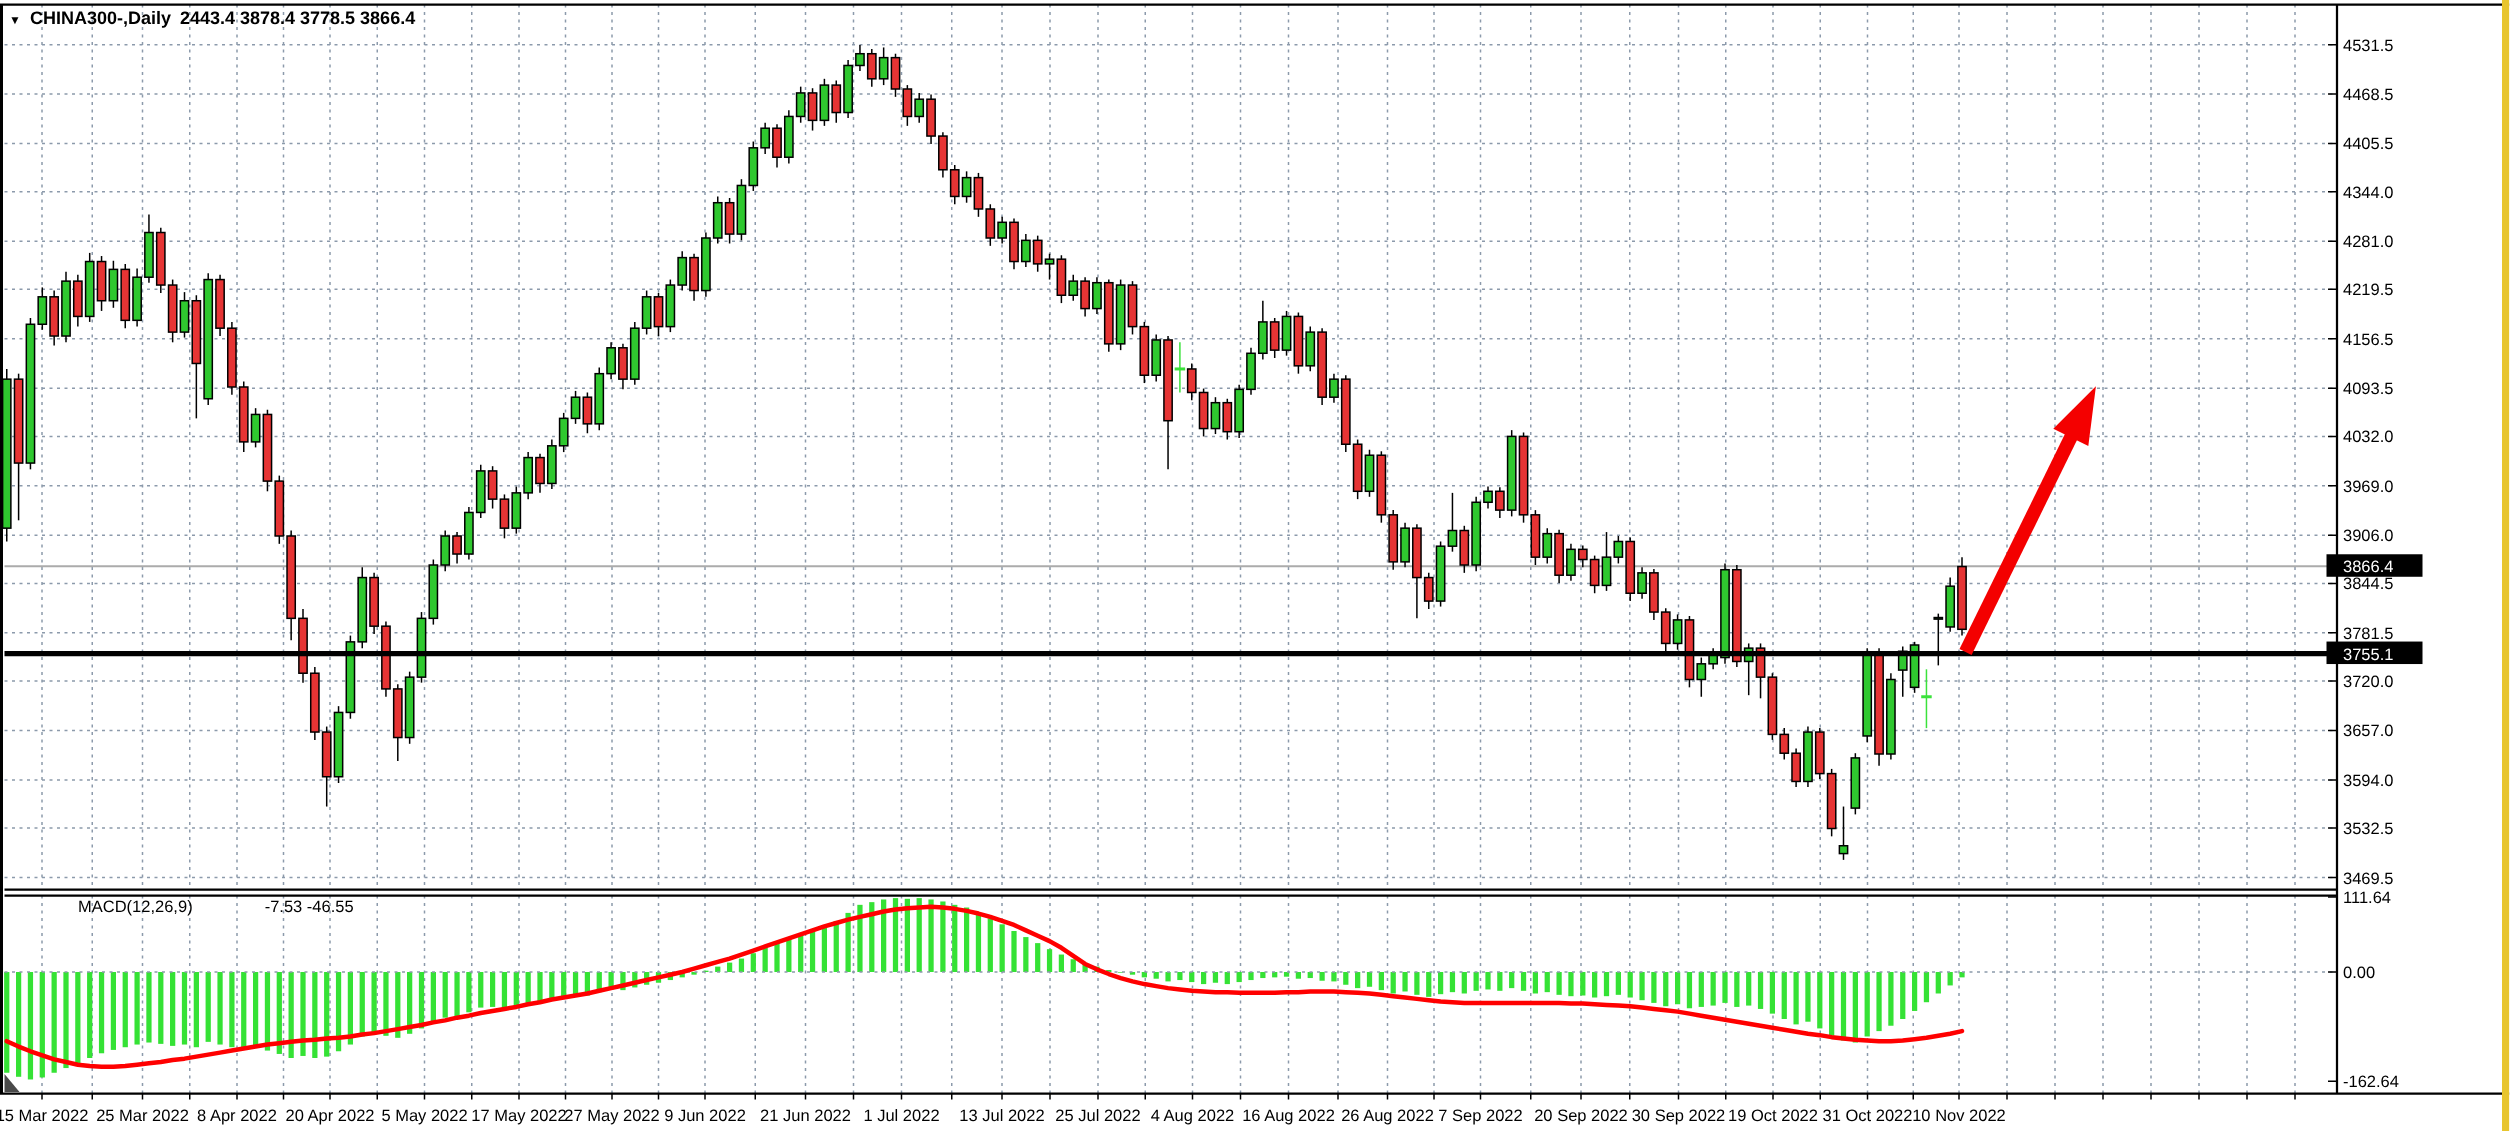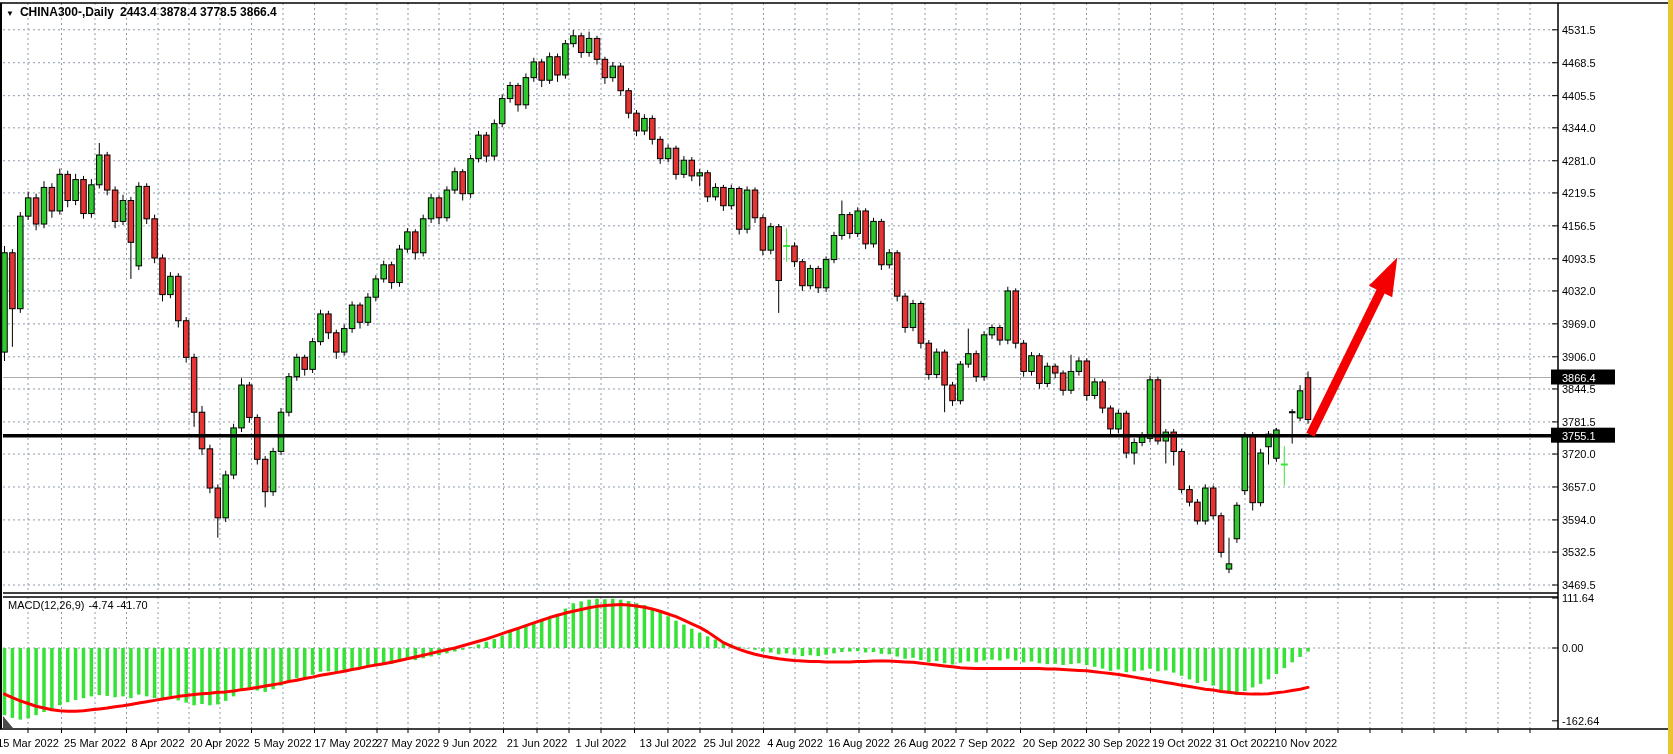--- a/index.html
+++ b/index.html
@@ -3,21 +3,21 @@
 <meta charset="utf-8">
 <style>
   html,body{margin:0;padding:0;background:#fff;}
   #win{position:relative;width:1673px;height:754px;background:#fff;overflow:hidden;
        font-family:"Liberation Sans",sans-serif;}
   #chart-svg{position:absolute;left:0;top:0;}
   #title{position:absolute;left:6px;top:5px;font-size:12px;font-weight:700;color:#000;
          display:flex;align-items:center;gap:6px;white-space:nowrap;}
   #title .dd{font-size:8px;position:relative;top:1px;}
   #macdlabel{position:absolute;left:8px;top:599px;font-size:11px;color:#000;white-space:nowrap;}
-  #macdlabel span{margin-right:4px;}
+  #macdlabel span{margin-right:4px;margin-left:44px;}
   text{font-family:"Liberation Sans",sans-serif;}
 </style>
 </head>
 <body>
 
 <div id="win">
   <svg id="chart-svg" width="1673" height="754">
       <line x1="28" y1="3" x2="28" y2="593" stroke="#8C9AAB" stroke-width="1" stroke-dasharray="2,3"></line>
       <line x1="28" y1="597" x2="28" y2="729" stroke="#8C9AAB" stroke-width="1" stroke-dasharray="2,3"></line>
       <line x1="95" y1="3" x2="95" y2="593" stroke="#8C9AAB" stroke-width="1" stroke-dasharray="2,3"></line>
@@ -1097,15 +1097,15 @@
       <text x="1306" y="747" fill="#000000" font-size="11" text-anchor="middle">10 Nov 2022</text>
       <polygon points="3,728 13,728 3,716" fill="#4a4a4a"></polygon>
       <rect x="1668" y="0" width="5" height="754" fill="#E8C52E"></rect>
     </svg>
   <div id="title">
     <span class="dd">▼</span>
     <span>CHINA300-,Daily</span>
     <span>2443.4 3878.4 3778.5 3866.4</span>
   </div>
   <div id="macdlabel">
-    <span>MACD(12,26,9)</span><span>-4.74 -41.70</span>
+    <span>MACD(12,26,9)</span><span>-7.53 -46.55</span>
   </div>
 </div>
 
 </body></html>

